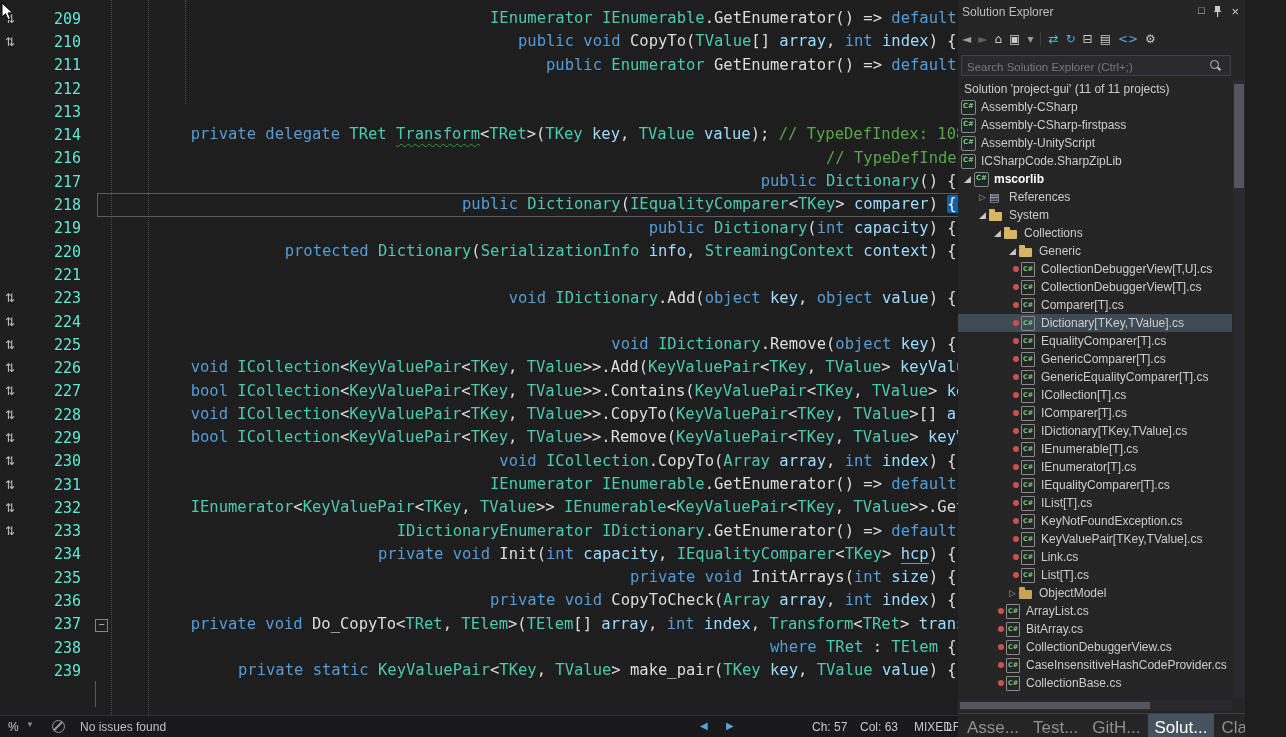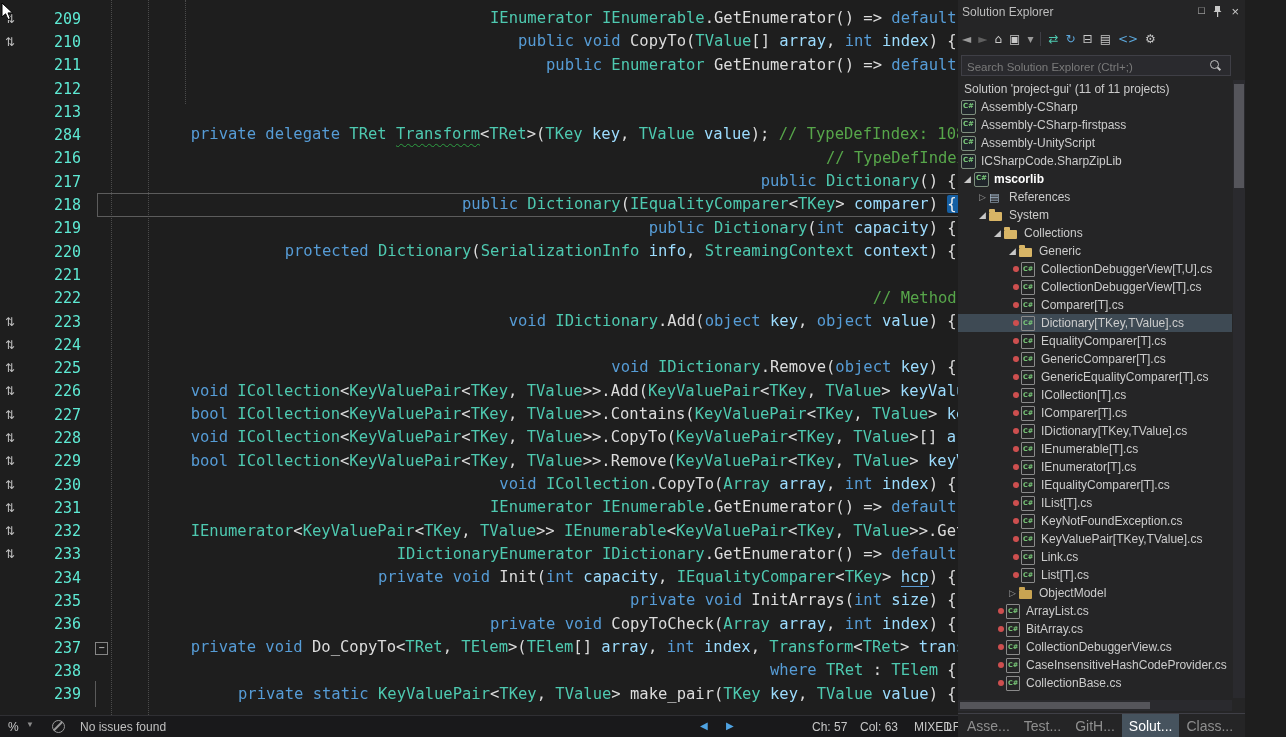--- a/index.html
+++ b/index.html
@@ -75,21 +75,21 @@
   .fico{width:13px;height:9px;background:#C9A452;border-radius:1px;position:relative;margin-top:2px;}
   .fico::before{content:"";position:absolute;left:0;top:-3px;width:6px;height:3px;background:inherit;border-radius:1px 1px 0 0;}
   .fico.open{background:#D8B566;}
   .rico{font-size:11px;color:#A8BCD0;font-family:"DejaVu Sans",sans-serif;}
   .tlabel{margin-left:3px;}
   #se-vscroll{position:absolute;right:0;top:80px;width:12px;height:618px;background:#2A2A2E;}
   #se-vthumb{position:absolute;left:1px;right:1px;top:4px;height:104px;background:#55555B;}
   #se-hscroll{position:absolute;left:0;top:700px;width:274px;height:11px;background:#2A2A2E;}
   #se-hthumb{position:absolute;left:2px;top:2px;width:190px;height:7px;background:#55555B;}
   #se-tabs{position:absolute;left:0;top:713px;width:287px;height:24px;background:#252526;border-top:1px solid #3F3F46;display:flex;align-items:stretch;padding-left:2px;}
-  .setab{padding:4px 7px 0 7px;font-size:14px;color:#8F8F8F;}
+  .setab{padding:4px 7px 0 7px;font-size:17px;color:#8F8F8F;}
   .setab.act{background:#46535E;color:#FFFFFF;}
 
   #cursor{position:absolute;left:1px;top:2px;z-index:99;}
 </style>
 </head>
 <body>
 
 <div id="editor">
   <div class="guide" style="left:111px;height:715px;"></div>
   <div class="guide" style="left:148px;height:715px;"></div>
@@ -120,21 +120,21 @@
         <span class="lt"><span class="tk-d">        }</span></span>
       </div>
       <div class="cl">
         <span class="gl"></span>
         <span class="ln">213</span>
         <span class="lm"></span>
         <span class="lt"></span>
       </div>
       <div class="cl">
         <span class="gl"></span>
-        <span class="ln">284</span>
+        <span class="ln">214</span>
         <span class="lm"></span>
         <span class="lt"><span class="tk-d">        </span><span class="tk-k">private</span><span class="tk-d"> </span><span class="tk-k">delegate</span><span class="tk-d"> </span><span class="tk-t">TRet</span><span class="tk-d"> </span><span class="tk-sq">Transform</span><span class="tk-d">&lt;</span><span class="tk-t">TRet</span><span class="tk-d">&gt;(</span><span class="tk-t">TKey</span><span class="tk-d"> </span><span class="tk-p">key</span><span class="tk-d">, </span><span class="tk-t">TValue</span><span class="tk-d"> </span><span class="tk-p">value</span><span class="tk-d">); </span><span class="tk-c">// TypeDefIndex: 10894</span></span>
       </div>
       <div class="cl">
         <span class="gl"></span>
         <span class="ln">216</span>
         <span class="lm"></span>
         <span class="lt"><span class="tk-d">        </span><span class="tk-c">// TypeDefIndex</span></span>
       </div>
       <div class="cl">
@@ -159,26 +159,20 @@
         <span class="gl"></span>
         <span class="ln">220</span>
         <span class="lm"></span>
         <span class="lt"><span class="tk-d">        </span><span class="tk-k">protected</span><span class="tk-d"> </span><span class="tk-t">Dictionary</span><span class="tk-d">(</span><span class="tk-t">SerializationInfo</span><span class="tk-d"> </span><span class="tk-p">info</span><span class="tk-d">, </span><span class="tk-t">StreamingContext</span><span class="tk-d"> </span><span class="tk-p">context</span><span class="tk-d">) {}</span></span>
       </div>
       <div class="cl">
         <span class="gl"></span>
         <span class="ln">221</span>
         <span class="lm"></span>
         <span class="lt"></span>
-      </div>
-      <div class="cl">
-        <span class="gl"></span>
-        <span class="ln">222</span>
-        <span class="lm"></span>
-        <span class="lt"><span class="tk-d">        </span><span class="tk-c">// Methods</span></span>
       </div>
       <div class="cl">
         <span class="gl">⇅</span>
         <span class="ln">223</span>
         <span class="lm"></span>
         <span class="lt"><span class="tk-d">        </span><span class="tk-k">void</span><span class="tk-d"> </span><span class="tk-t">IDictionary</span><span class="tk-d">.Add(</span><span class="tk-k">object</span><span class="tk-d"> </span><span class="tk-p">key</span><span class="tk-d">, </span><span class="tk-k">object</span><span class="tk-d"> </span><span class="tk-p">value</span><span class="tk-d">) {}</span></span>
       </div>
       <div class="cl">
         <span class="gl">⇅</span>
         <span class="ln">224</span>

